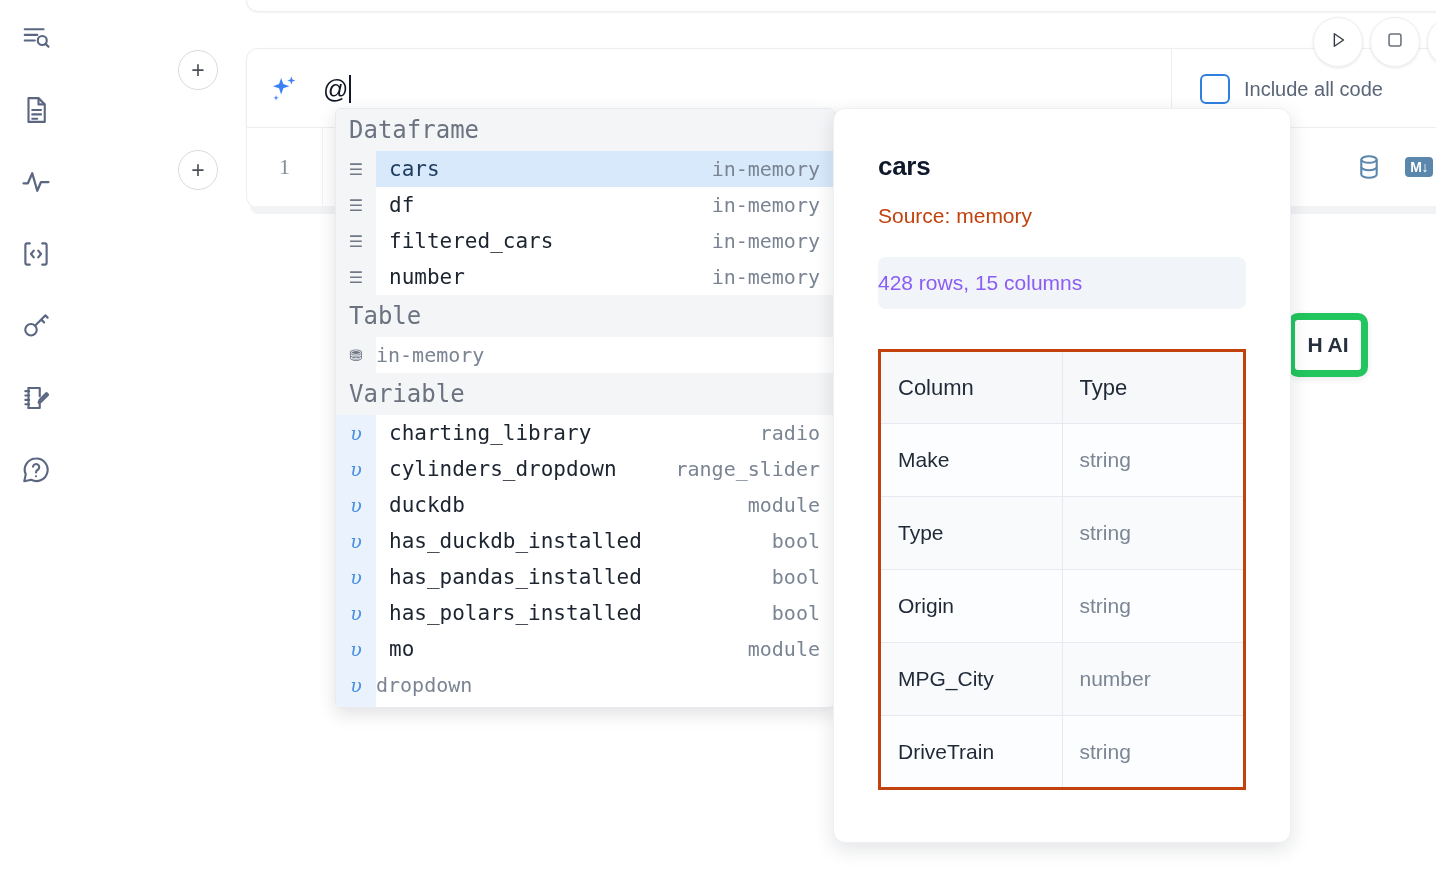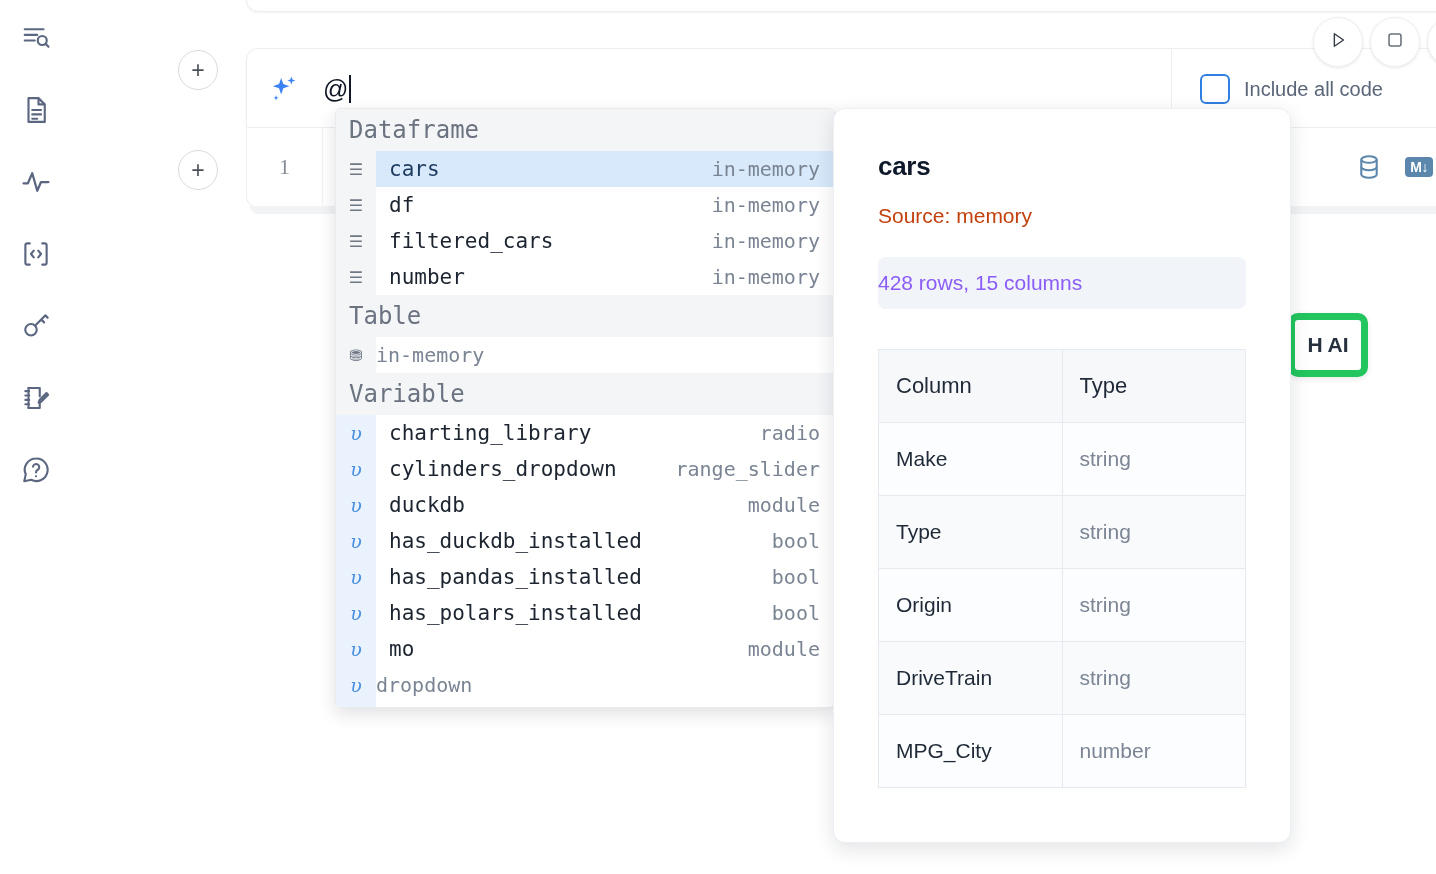--- a/index.html
+++ b/index.html
@@ -166,21 +166,21 @@
   .pv-source {
     position:absolute; left:44px; top:95px; font-size:21px; color:#c2410c;
   }
   .pv-stats {
     position:absolute; left:44px; top:148px; width:368px; height:52px;
     background:#f1f4f8; border-radius:8px; display:flex; align-items:center;
     font-size:21px; color:#8b5cf6;
   }
   .pv-table {
     position:absolute; left:44px; top:240px; width:368px;
-    border:1px solid #c2410c; border-collapse:collapse; table-layout:fixed;
+    border:3px solid #c2410c; border-collapse:collapse; table-layout:fixed;
   }
   .pv-table th, .pv-table td {
     border:1px solid #e6eaf0; height:73px; text-align:left; padding-left:17px;
   }
   .pv-table th { background:#f6f8fa; font-weight:normal; font-size:22px; color:#1f2937; }
   .pv-table td.colname {
     font-family:Liberation Sans, sans-serif; font-size:21px; color:#1f2937;
     background:#fcfdfe;
   }
   .pv-table td.coltype { font-size:21px; color:#7b8594; background:#fcfdfe; }
@@ -412,24 +412,24 @@
           </tr>
           <tr>
             <td class="colname">Type</td>
             <td class="coltype">string</td>
           </tr>
           <tr>
             <td class="colname">Origin</td>
             <td class="coltype">string</td>
           </tr>
           <tr>
+            <td class="colname">MPG_City</td>
+            <td class="coltype">number</td>
+          </tr>
+          <tr>
             <td class="colname">DriveTrain</td>
             <td class="coltype">string</td>
           </tr>
-          <tr>
-            <td class="colname">MPG_City</td>
-            <td class="coltype">number</td>
-          </tr>
         </tbody>
     </table>
   </div>
 
 </div>
 
 </body></html>

